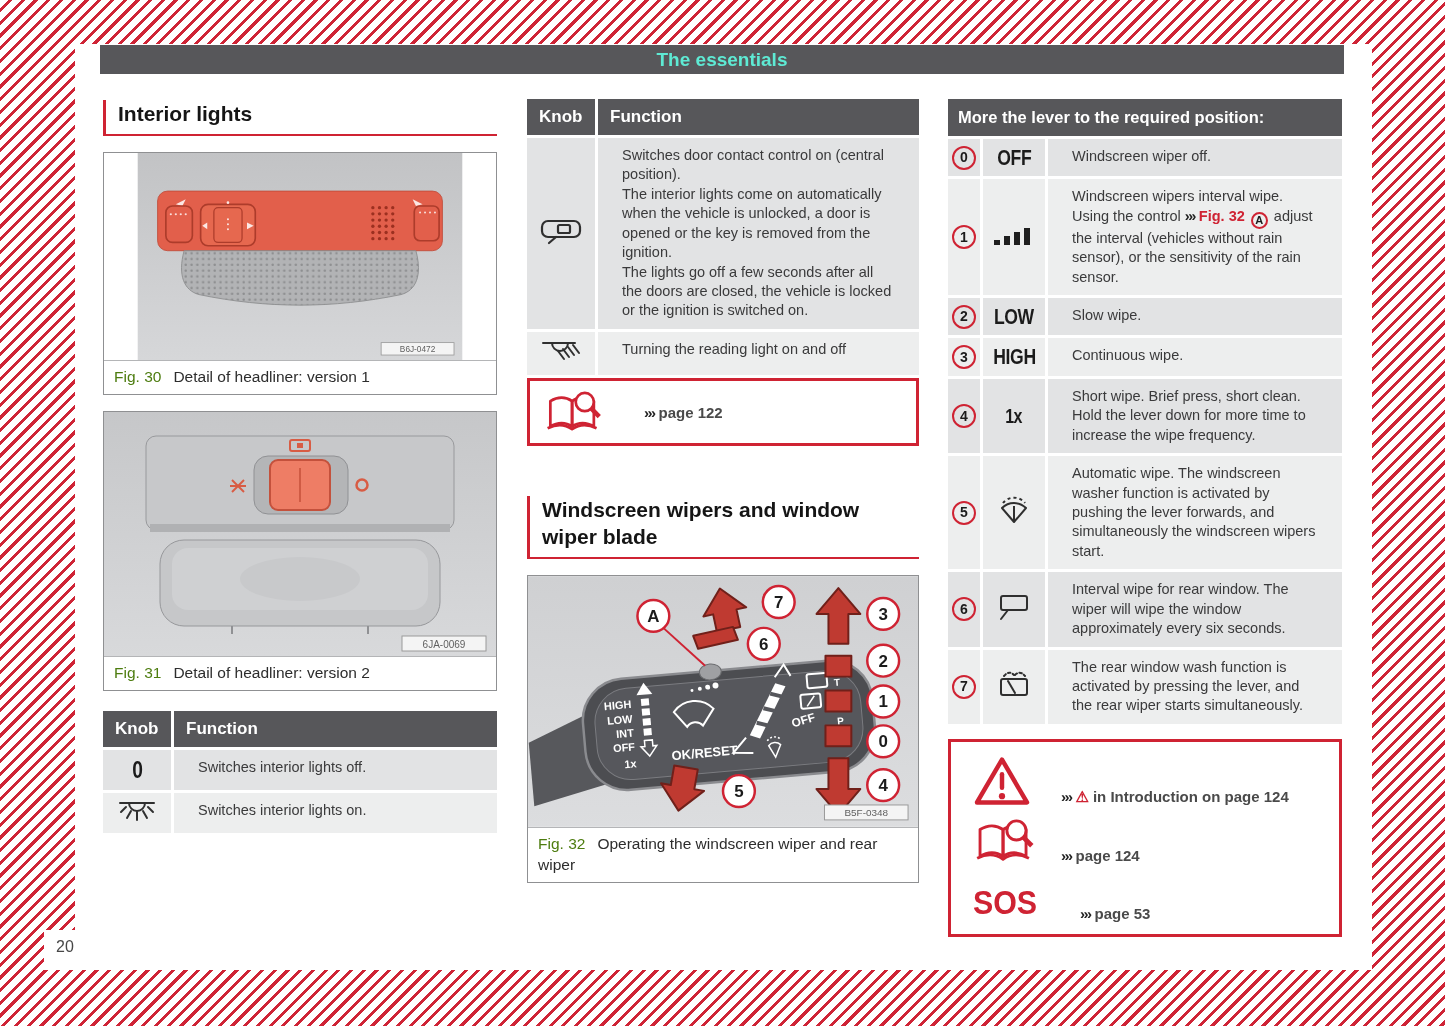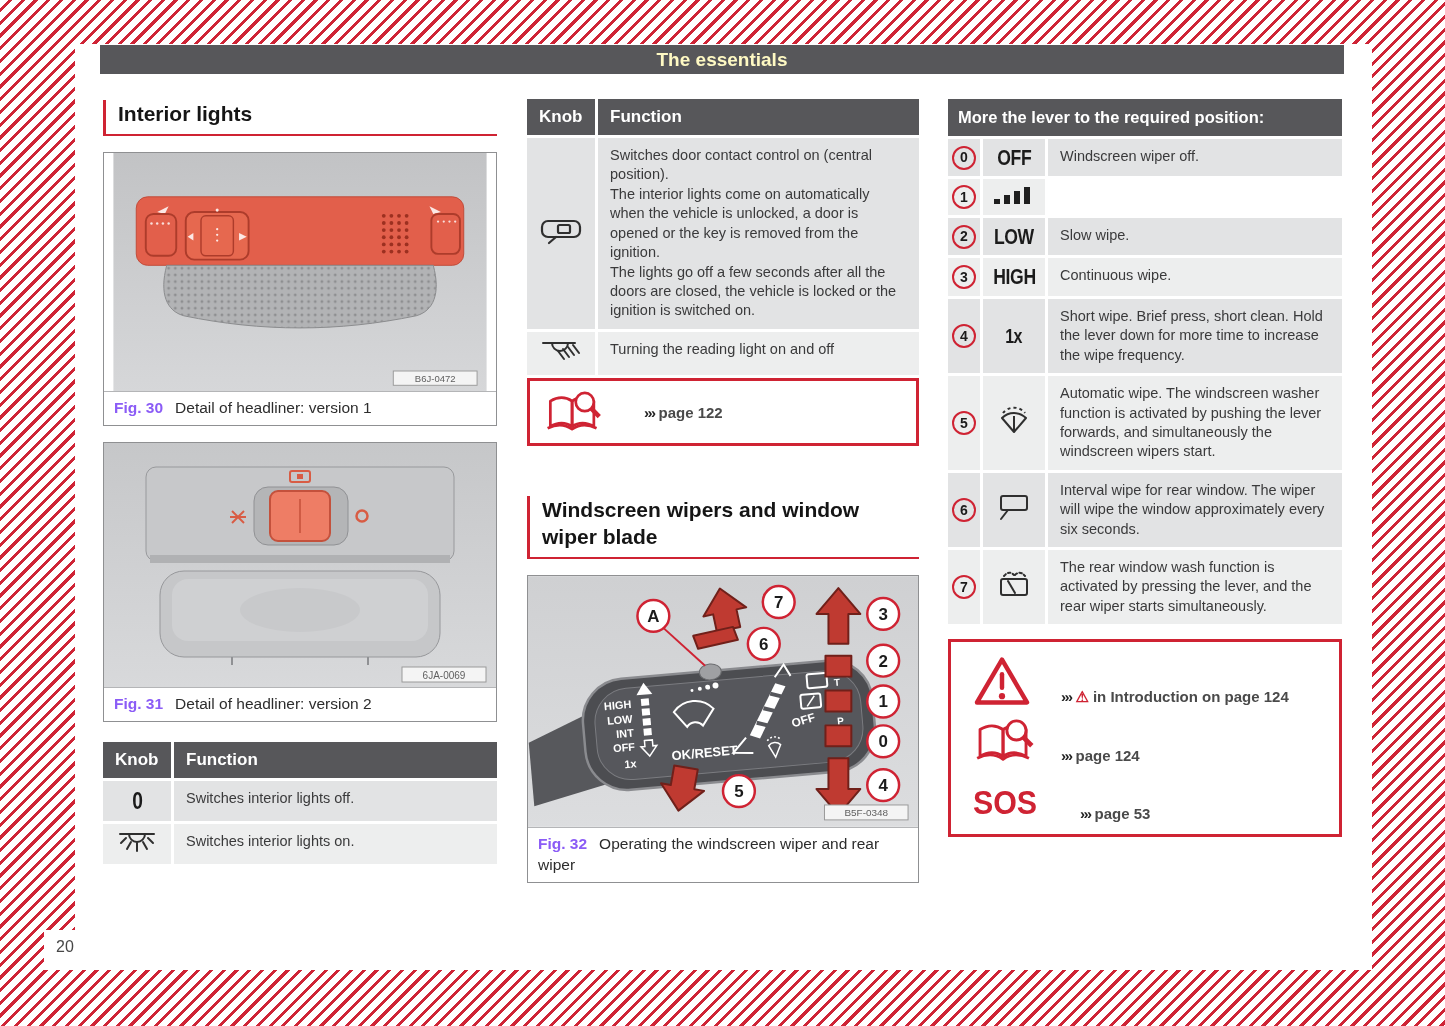--- a/index.html
+++ b/index.html
@@ -3,44 +3,44 @@
 <meta charset="utf-8">
 <style>
   html,body{margin:0;padding:0;}
   body{
     width:1445px;height:1026px;position:relative;overflow:hidden;
     font-family:"Liberation Sans", sans-serif;
     background:repeating-linear-gradient(135deg,#ffffff 0 6px,#cf2436 6px 9px);
   }
   .page{position:absolute;left:75px;top:44px;width:1297px;height:926px;background:#fff;}
   .banner{position:absolute;left:25px;top:1px;width:1244px;height:29px;background:#57575a;
-    color:#fef9c3;display:flex;align-items:center;justify-content:center;font-size:19px;font-weight:bold;}
+    color:#5eead4;display:flex;align-items:center;justify-content:center;font-size:19px;font-weight:bold;}
   .pagenum-tab{position:absolute;left:44px;top:930px;width:47px;height:40px;background:#fff;}
   .pagenum{position:absolute;left:12px;top:8px;font-size:16px;color:#474747;}
 
   .col{position:absolute;}
   .col-left{left:28px;top:56px;width:394px;}
   .col-mid{left:452px;top:55px;width:392px;}
   .col-right{left:873px;top:55px;width:394px;}
 
   .section-h{border-left:3px solid #cf2333;border-bottom:2px solid #cf2333;
     padding:1px 0 7px 12px;font-size:21px;font-weight:bold;color:#151515;line-height:1.26;}
 
   .fig{border:1px solid #8f9092;margin-top:16px;background:#fff;}
   .fig .img{position:relative;display:block;}
   .fig .img svg{display:block;width:100%;height:100%;}
   .fig .cap{border-top:1px solid #b4b5b7;background:#fff;padding:6px 10px;font-size:15.5px;color:#2d2d2d;line-height:1.35;}
-  .flabel{color:#8b5cf6;font-weight:bold;margin-right:12px;}
+  .flabel{color:#4d7c0f;font-weight:normal;margin-right:12px;}
 
   .gtable{margin-top:16px;}
   .trow{display:grid;gap:3px;margin-bottom:3px;}
   .t2{grid-template-columns:68px 1fr;}
   .t3{grid-template-columns:32px 62px 1fr;}
   .hcell{background:#57575a;color:#fff;font-weight:bold;font-size:17px;padding:8px 12px;}
-  .cell{padding:8px 12px;font-size:14.5px;color:#3a3a3b;line-height:1.34;}
+  .cell{padding:8px 24px;font-size:14.5px;color:#3a3a3b;line-height:1.34;}
   .dark .cell{background:#e2e3e4;}
   .light .cell{background:#edeeee;}
   .kcell{display:flex;align-items:center;justify-content:center;padding:4px;}
   .ncell{display:flex;align-items:center;justify-content:center;padding:4px;}
   .knob-text{font-weight:bold;font-size:22px;color:#1b1b1b;transform:scaleX(.8);letter-spacing:-.5px;white-space:nowrap;}
   .knob-sm{font-size:20px;}
   .circle-num{width:24px;height:24px;border:2px solid #cf2333;border-radius:50%;
     display:flex;align-items:center;justify-content:center;font-weight:bold;font-size:14px;color:#1b1b1b;box-sizing:border-box;}
   .chev{font-weight:bold;color:#222;letter-spacing:-1.5px;margin-right:4px;}
   .figref{color:#cf2333;font-weight:bold;}
@@ -68,21 +68,21 @@
 <div class="page">
 
   <div class="banner">
     <span>The essentials</span>
   </div>
 
   <div class="col col-left">
     <div class="section-h">Interior lights</div>
 
     <div class="fig">
-      <div class="img" style="height:238px;">
+      <div class="img" style="height:207px;">
         <svg viewBox="0 0 392 250">
           <defs>
             <linearGradient id="g30" x1="0" y1="0" x2="0" y2="1">
               <stop offset="0" stop-color="#c2c3c5"></stop>
                 <stop offset="1" stop-color="#d6d7d9"></stop>
             </linearGradient>
             <pattern id="dots30" width="7" height="7" patternUnits="userSpaceOnUse">
               <circle cx="2" cy="2" r="1.5" fill="#8d8e90"></circle>
             </pattern>
           </defs>
@@ -393,20 +393,27 @@
         <div class="cell kcell">
           <span>
             <svg width="44" height="22" viewBox="0 0 44 22" fill="#1f1f1f">
               <rect x="2" y="16" width="6" height="5"></rect>
               <rect x="12" y="12" width="6" height="9"></rect>
               <rect x="22" y="8" width="6" height="13"></rect>
               <rect x="32" y="4" width="6" height="17"></rect>
             </svg>
           </span>
         </div>
+        <div class="cell">
+          <span>Windscreen wipers interval wipe.</span><br>
+          <span>Using the control</span>
+          <span class="chev">›››</span><span class="figref">Fig. 32</span>
+          <span class="inline-circle">A</span>
+          <span>adjust the interval (vehicles without rain sensor), or the sensitivity of the rain sensor.</span>
+        </div>
       </div>
 
       <div class="trow t3 dark">
         <div class="cell ncell">
             <span class="circle-num">2</span>
           </div>
         <div class="cell kcell">
             <span class="knob-text">LOW</span>
           </div>
         <div class="cell">Slow wipe.</div>

